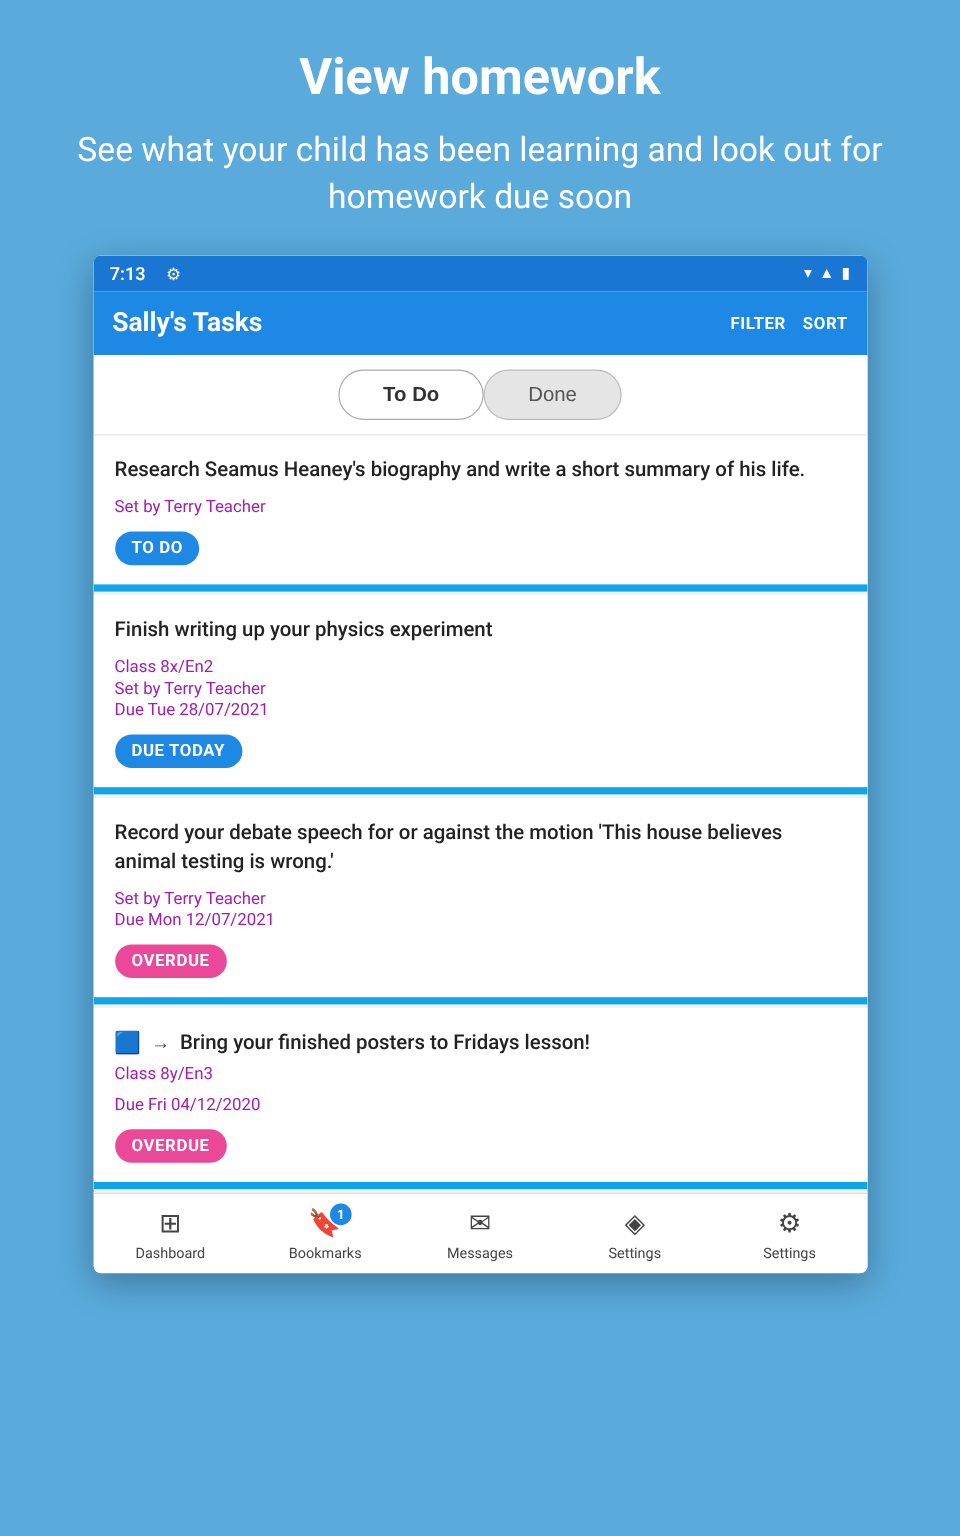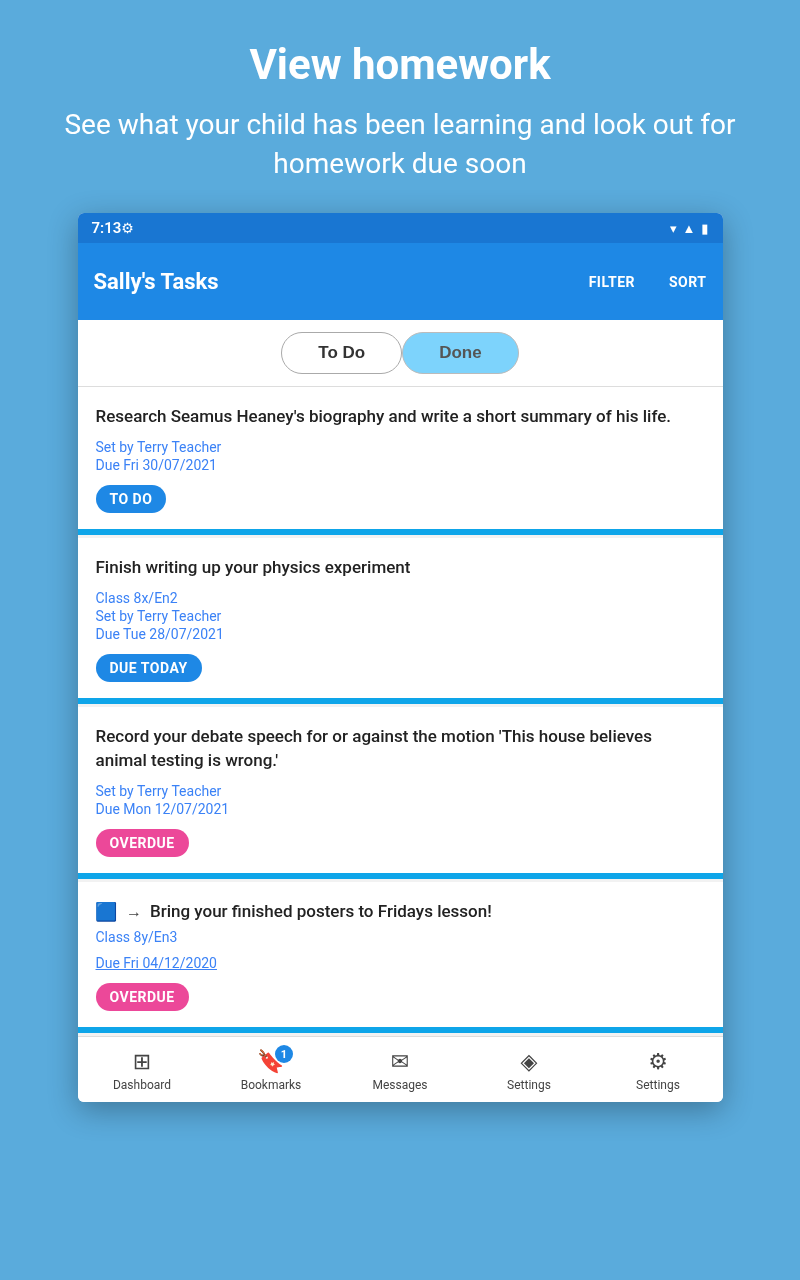--- a/index.html
+++ b/index.html
@@ -47,47 +47,47 @@
       padding: 6px 14px;
       display: flex;
       align-items: center;
       justify-content: space-between;
       color: white;
       font-size: 15px;
     }
     .status-left {
       display: flex;
       align-items: center;
-      gap: 0;
+      gap: 17px;
     }
     .status-time { font-weight: 600; font-size: 15px; }
     .status-gear { font-size: 14px; }
     .status-right {
       display: flex;
       align-items: center;
       gap: 6px;
       font-size: 13px;
     }
 
     
     .app-bar {
       background: #1e88e5;
-      padding: 26px 16px;
+      padding: 14px 16px;
       display: flex;
       align-items: center;
       justify-content: space-between;
     }
     .app-bar-title {
       color: white;
       font-size: 22px;
       font-weight: 700;
     }
     .app-bar-actions {
       display: flex;
-      gap: 34px;
+      gap: 14px;
       text-align: right;
     }
     .app-bar-action {
       color: white;
       font-size: 14px;
       font-weight: 700;
       letter-spacing: 0.5px;
       cursor: pointer;
     }
 
@@ -97,24 +97,24 @@
       display: flex;
       padding: 12px 0;
       justify-content: center;
       gap: 0;
       border-bottom: 1px solid #ddd;
     }
     .tab-btn {
       padding: 10px 36px;
       border-radius: 24px;
       font-size: 17px;
-      font-weight: 700;
+      font-weight: 400;
       cursor: pointer;
       border: 1.5px solid #bbb;
-      background: #7dd3fc;
+      background: #e5e5e5;
       color: #555;
     }
     .tab-btn.active {
       background: white;
       border-color: #aaa;
       color: #333;
       font-weight: 600;
     }
 
     
@@ -132,21 +132,21 @@
     .task-title {
       font-size: 17px;
       font-weight: 500;
       color: #222;
       line-height: 1.4;
       margin-bottom: 10px;
     }
 
     .task-meta {
       font-size: 14px;
-      color: #3b82f6;
+      color: #a21caf;
       margin-bottom: 2px;
     }
 
     .task-badge {
       display: inline-block;
       margin-top: 10px;
       padding: 6px 14px;
       border-radius: 20px;
       font-size: 14px;
       font-weight: 700;
@@ -247,21 +247,20 @@
   <div class="tab-bar">
     <button class="tab-btn active">To Do</button>
     <button class="tab-btn">Done</button>
   </div>
 
   <div class="task-list">
 
     <div class="task-item">
       <div class="task-title">Research Seamus Heaney's biography and write a short summary of his life.</div>
       <div class="task-meta">Set by Terry Teacher</div>
-      <div class="task-meta">Due Fri 30/07/2021</div>
       <span class="task-badge badge-todo">TO DO</span>
     </div>
 
     <div class="task-item">
       <div class="task-title">Finish writing up your physics experiment</div>
       <div class="task-meta">Class 8x/En2</div>
       <div class="task-meta">Set by Terry Teacher</div>
       <div class="task-meta">Due Tue 28/07/2021</div>
       <span class="task-badge badge-due-today">DUE TODAY</span>
     </div>
@@ -273,21 +272,21 @@
       <span class="task-badge badge-overdue">OVERDUE</span>
     </div>
 
     <div class="task-item">
       <div class="task-icon-row">
         <span class="teams-icon">🟦</span>
         <span class="arrow-icon">→</span>
         <div class="task-title">Bring your finished posters to Fridays lesson!</div>
       </div>
       <div class="task-meta">Class 8y/En3</div>
-      <div class="task-meta" style="margin-top:10px;text-decoration:underline;">Due Fri 04/12/2020</div>
+      <div class="task-meta" style="margin-top:10px;">Due Fri 04/12/2020</div>
       <span class="task-badge badge-overdue">OVERDUE</span>
     </div>
 
   </div>
 
   <div class="bottom-nav">
 
     <div class="nav-item">
       <span class="nav-icon">⊞</span>
       <span class="nav-label">Dashboard</span>

